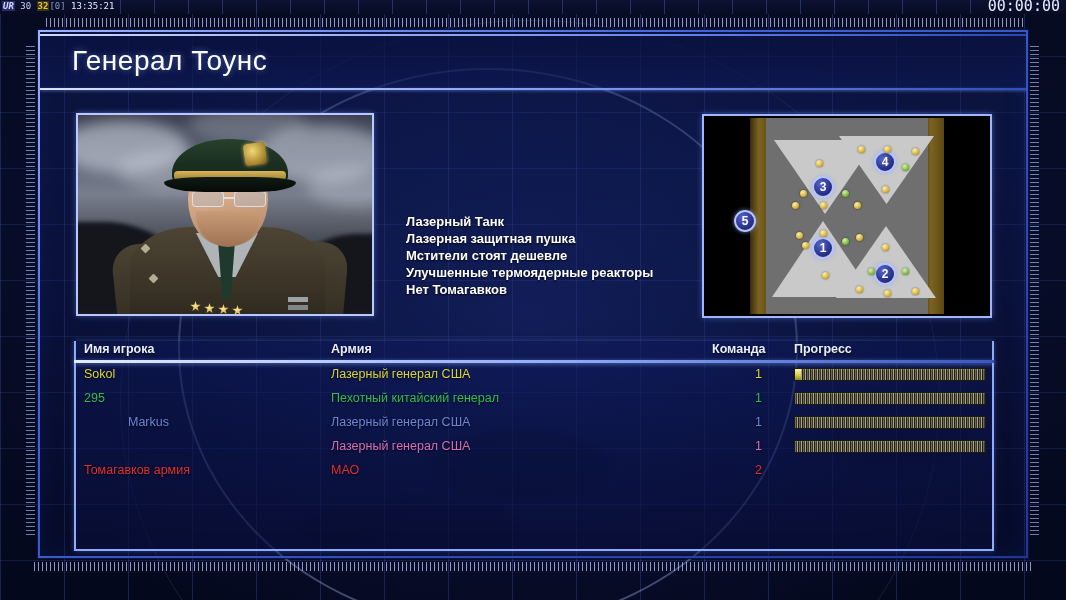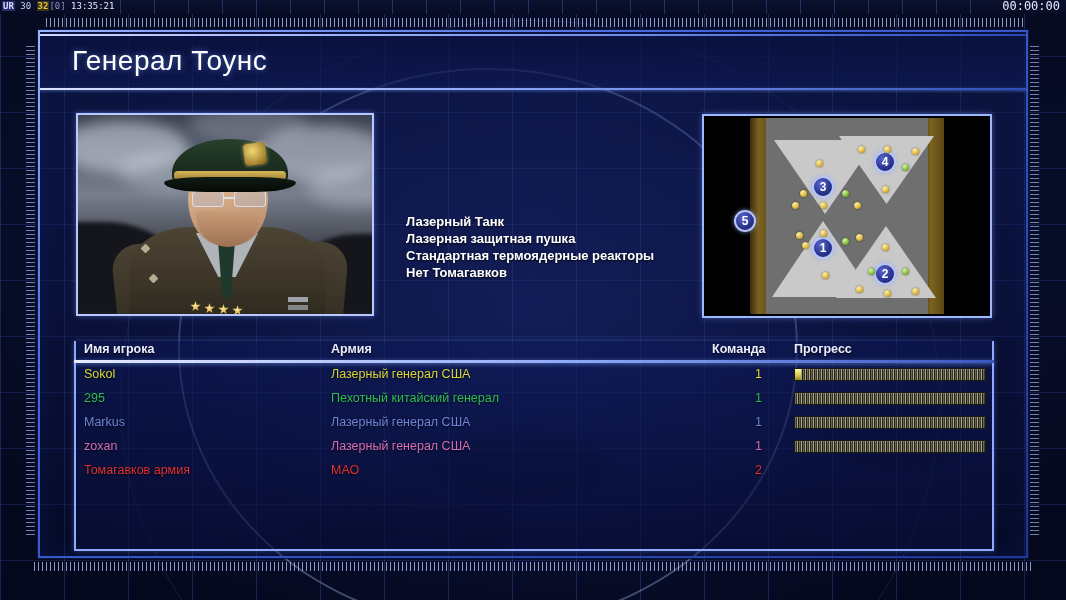--- a/index.html
+++ b/index.html
@@ -66,29 +66,29 @@
     left: 0; top: 0; width: 1066px; height: 14px;
     background: linear-gradient(180deg, #0b1130 0%, #070c24 100%);
     z-index: 30;
   }
   #topbar-left {
     position: absolute; left: 2px; top: 0px;
     font-family: "DejaVu Sans Mono", monospace;
     font-size: 9px; line-height: 13px;
     white-space: nowrap;
   }
-  .tb-ur   { color: #d8dcff; background:#282c6e; padding:0 1px; font-weight:bold; }
+  .tb-ur   { color: #d8dcff; background:#282c6e; padding:0 1px; font-weight:bold;font-style:italic; }
   .tb-n1   { color: #c9cfe8; }
   .tb-n2   { color: #e3c542; background:#3a3410; padding:0 1px; font-weight:bold; }
   .tb-br   { color: #8f96c0; }
   .tb-time { color: #e8ecff; }
   #topbar-right {
     position: absolute; right: 6px; top: 0px;
     font-family: "DejaVu Sans Mono", monospace;
-    font-size: 12px; line-height: 13px;
+    font-size: 15px; line-height: 13px;
     color: #e8ecff;
   }
   .tb-ticks {
     position:absolute; left:120px; top:0; right:86px; height:14px;
     background-image: linear-gradient(to right, rgba(90,115,215,0.35) 1px, transparent 1px);
     background-size: 34px 14px;
   }
 
   
   .ruler-h {
@@ -433,21 +433,22 @@
       <div class="pip" style="left:64px;top:130px;"></div>
       <div class="pip" style="left:72px;top:160px;"></div>
       <div class="ribbon" style="left:210px;top:182px;"></div>
       <div class="ribbon" style="left:210px;top:190px;opacity:.6;"></div>
     </div>
   </div>
 
   <div id="desc">
     <div class="line">Лазерный Танк</div>
     <div class="line">Лазерная защитная пушка</div>
-    <div class="line">Стандартная термоядерные реакторы</div>
+    <div class="line">Мстители стоят дешевле</div>
+    <div class="line">Улучшенные термоядерные реакторы</div>
     <div class="line">Нет Томагавков</div>
   </div>
 
   <div id="map-frame">
     <div id="map-inner">
       <div class="map-strip-gold" style="left:44px;"></div>
       <div class="map-strip-gold" style="right:44px;"></div>
       <div id="map-center"></div>
 
       <div class="tri down" style="left:68px;  top:22px;  width:102px; height:74px;"></div>
@@ -504,27 +505,26 @@
           <div class="bar-fill" style="width: 3%;"></div>
         </div>
       </div>
       <div class="row" style="top: 389px;">
         <div class="cell col-name" style="color: rgb(47, 190, 78);">295</div>
         <div class="cell col-army" style="color: rgb(47, 190, 78);">Пехотный китайский генерал</div>
         <div class="cell col-team" style="color: rgb(47, 190, 78);">1</div>
         <div class="bar"></div>
       </div>
       <div class="row" style="top: 413px;">
-        <div class="cell col-name" style="color: rgb(109, 133, 214);">Markus</div>
+        <div class="cell col-name" style="color: rgb(109, 133, 214); margin-left: 44px;">Markus</div>
         <div class="cell col-army" style="color: rgb(109, 133, 214);">Лазерный генерал США</div>
         <div class="cell col-team" style="color: rgb(109, 133, 214);">1</div>
         <div class="bar"></div>
       </div>
       <div class="row" style="top: 437px;">
-        <div class="cell col-name" style="color: rgb(212, 111, 176);">zoxan</div>
         <div class="cell col-army" style="color: rgb(212, 111, 176);">Лазерный генерал США</div>
         <div class="cell col-team" style="color: rgb(212, 111, 176);">1</div>
         <div class="bar"></div>
       </div>
       <div class="row" style="top: 461px;">
         <div class="cell col-name" style="color: rgb(224, 48, 48);">Томагавков армия</div>
         <div class="cell col-army" style="color: rgb(224, 48, 48);">МАО</div>
         <div class="cell col-team" style="color: rgb(224, 48, 48);">2</div>
       </div>
     </div>

